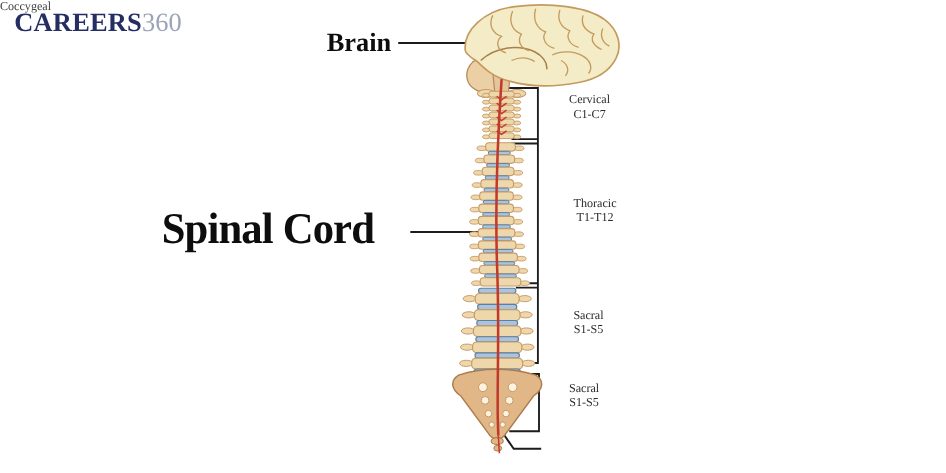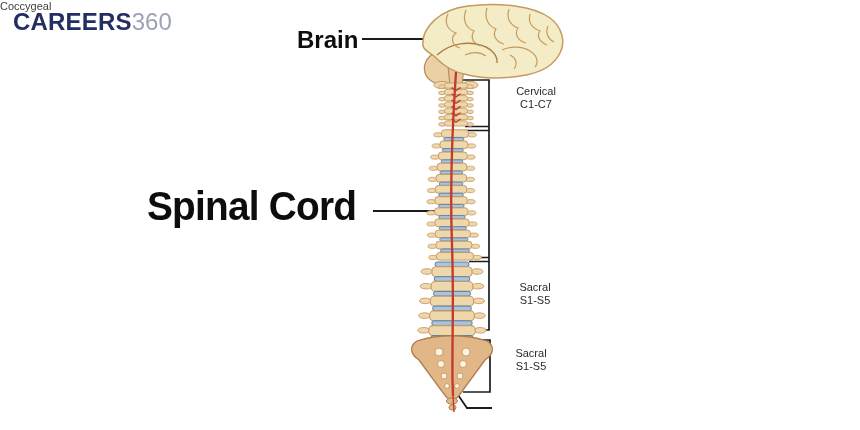--- a/index.html
+++ b/index.html
@@ -1,17 +1,17 @@
 <!DOCTYPE html>
 <html><head>
 <meta charset="utf-8">
 <style>
   html,body{margin:0;padding:0;background:#fff;}
   .stage{position:relative;width:795px;height:430px;background:#ffffff;overflow:hidden;
-         font-family:Liberation Sans, sans-serif;}
+         font-family:Liberation Serif, serif;}
   .logo{position:absolute;left:13px;top:8px;font-size:24px;font-weight:bold;letter-spacing:.2px;}
   .logo-a{color:#252e63;}
   .logo-b{color:#9aa3b8;font-weight:normal;letter-spacing:0;}
   svg#art{position:absolute;left:0;top:0;}
   .lbl{position:absolute;color:#0d0d0d;}
   .brain-lbl{left:297px;top:26px;font-size:24px;font-weight:bold;}
   .sc-lbl{left:147px;top:184px;font-size:40px;font-weight:bold;letter-spacing:-.8px;transform:scaleX(.97);transform-origin:left;}
   .region-label{position:absolute;width:90px;text-align:center;font-size:11px;line-height:1.22;color:#2b2b2b;}
   .cocc-lbl{left:497px;top:398px;font-size:11px;color:#404040;}
 </style>
@@ -173,20 +173,24 @@
     <path d="M453 396 L454 412" fill="none" stroke="#c0392b" stroke-width="1.4"></path>
   </svg>
 
   <div class="lbl brain-lbl">Brain</div>
   <div class="lbl sc-lbl">Spinal Cord</div>
 
   <div class="region-label" style="left:491px;top:85px">
     <span>Cervical</span><br>
     <span>C1-C7</span>
   </div>
+  <div class="region-label" style="left:496px;top:179px">
+    <span>Thoracic</span><br>
+    <span>T1-T12</span>
+  </div>
   <div class="region-label" style="left:490px;top:281px">
     <span>Sacral</span><br>
     <span>S1-S5</span>
   </div>
   <div class="region-label" style="left:486px;top:347px">
     <span>Sacral</span><br>
     <span>S1-S5</span>
   </div>
   <div class="cocc-lbl">Coccygeal</div>
 

